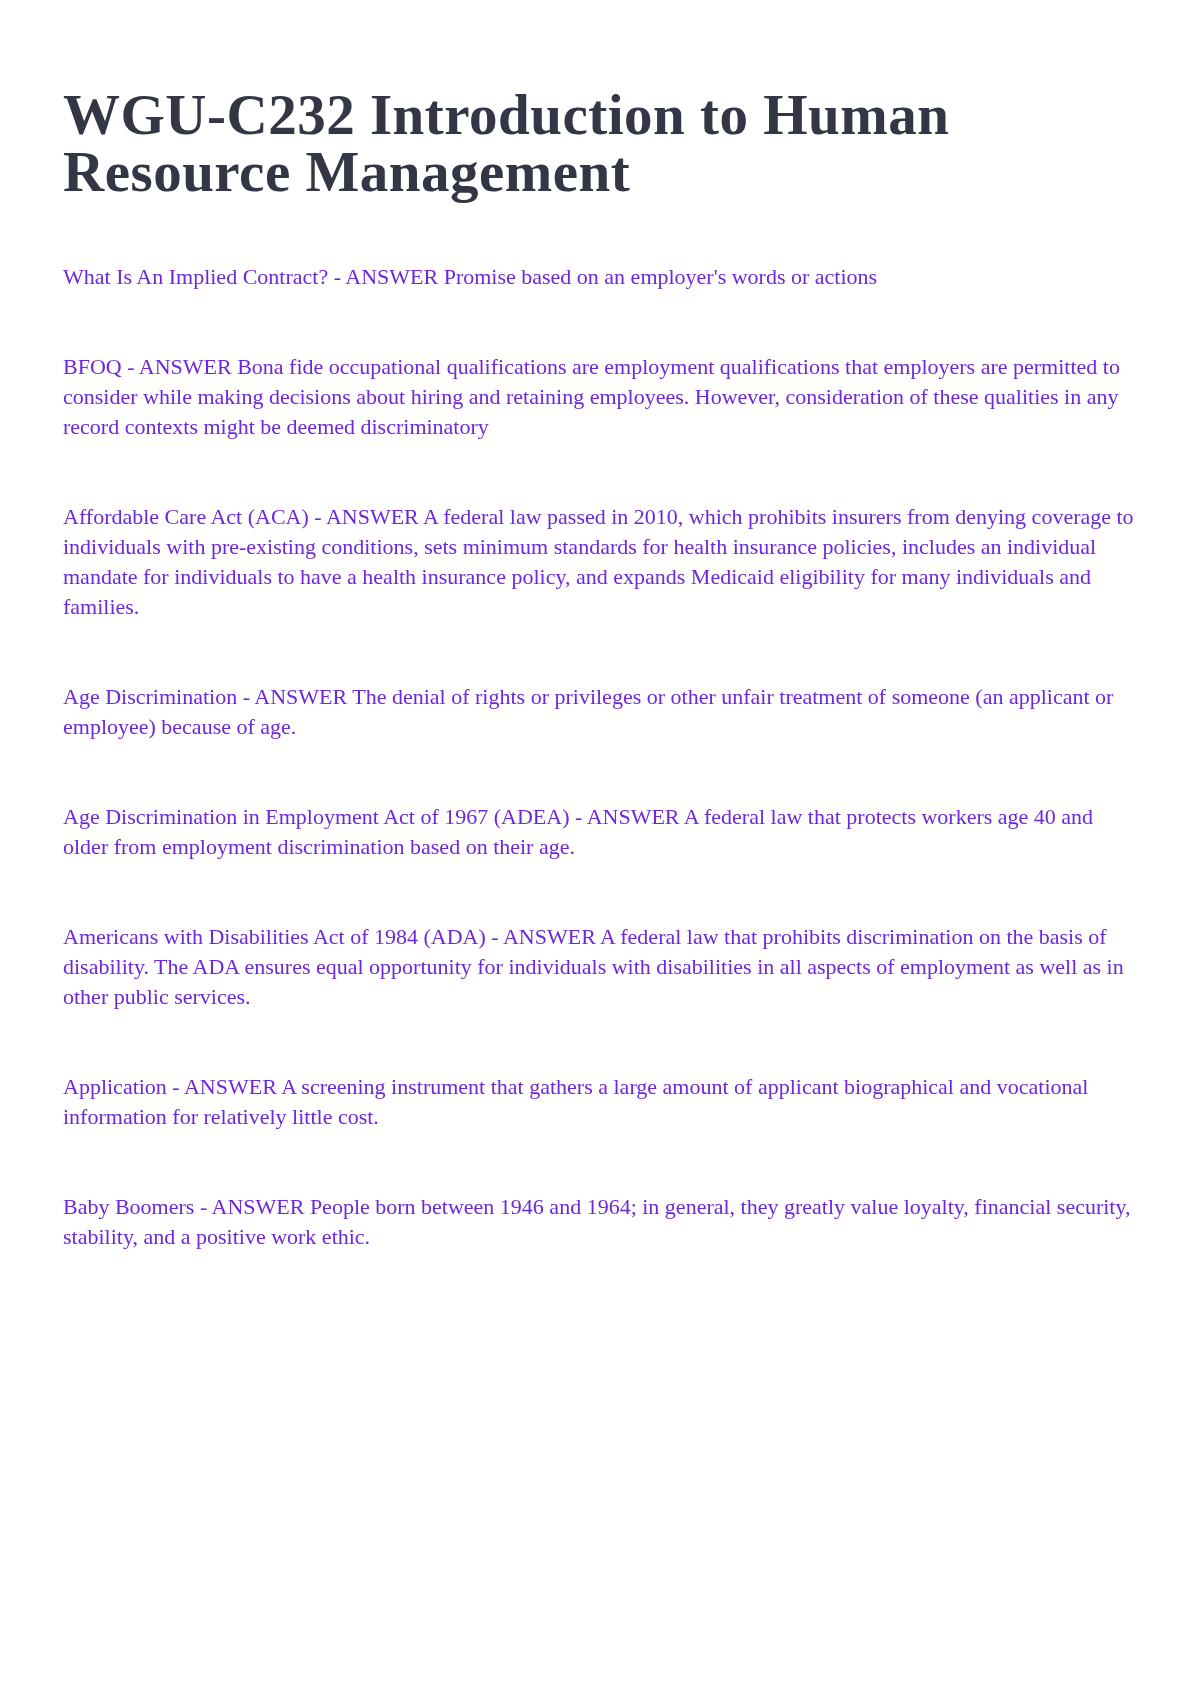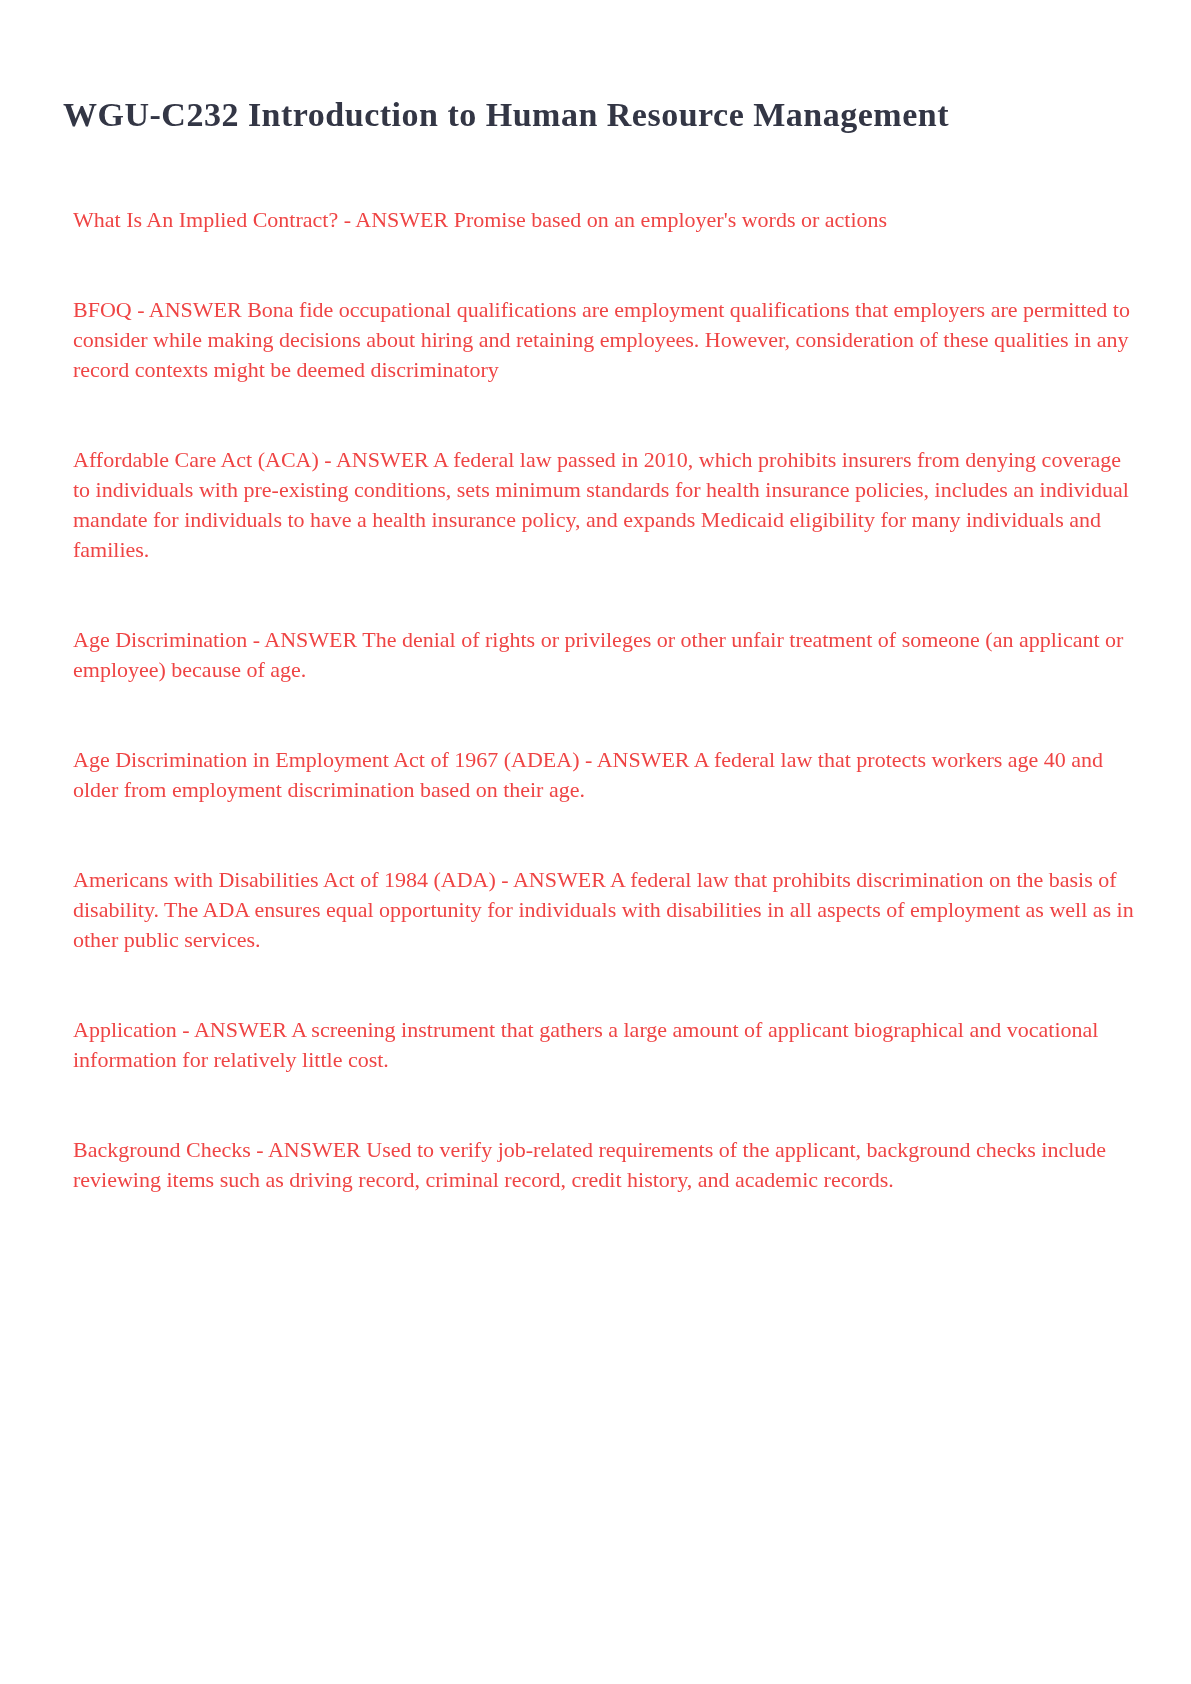--- a/index.html
+++ b/index.html
@@ -17,46 +17,46 @@
     box-sizing: border-box;
     width: 1191px;
     height: 1684px;
     background: #ffffff;
     padding: 86px 56px 40px 63px;
     overflow: hidden;
   }
   .doc-title {
     font-family: "Liberation Serif", serif;
     font-weight: bold;
-    font-size: 34px;
+    font-size: 57px;
     line-height: 57px;
     color: #333645;
     margin: 0 0 62px 0;
     max-width: 990px;
     letter-spacing: 0.5px;
   }
   .entry {
     font-family: "Liberation Serif", serif;
     font-size: 22px;
     line-height: 30px;
-    color: #ef4444;
-    margin: 0 0 60px 10px;
+    color: #6d28d9;
+    margin: 0 0 60px 0;
     max-width: 1074px;
   }
   .entry:last-child {
     margin-bottom: 0;
   }
 </style>
 </head>
 <body>
 
 <div class="page">
   <h1 class="doc-title">WGU-C232 Introduction to Human Resource Management</h1>
 
   <p class="entry">What Is An Implied Contract? - ANSWER Promise based on an employer's words or actions</p>
   <p class="entry">BFOQ - ANSWER Bona fide occupational qualifications are employment qualifications that employers are permitted to consider while making decisions about hiring and retaining employees. However, consideration of these qualities in any record contexts might be deemed discriminatory</p>
   <p class="entry">Affordable Care Act (ACA) - ANSWER A federal law passed in 2010, which prohibits insurers from denying coverage to individuals with pre-existing conditions, sets minimum standards for health insurance policies, includes an individual mandate for individuals to have a health insurance policy, and expands Medicaid eligibility for many individuals and families.</p>
   <p class="entry">Age Discrimination - ANSWER The denial of rights or privileges or other unfair treatment of someone (an applicant or employee) because of age.</p>
   <p class="entry">Age Discrimination in Employment Act of 1967 (ADEA) - ANSWER A federal law that protects workers age 40 and older from employment discrimination based on their age.</p>
   <p class="entry">Americans with Disabilities Act of 1984 (ADA) - ANSWER A federal law that prohibits discrimination on the basis of disability. The ADA ensures equal opportunity for individuals with disabilities in all aspects of employment as well as in other public services.</p>
   <p class="entry">Application - ANSWER A screening instrument that gathers a large amount of applicant biographical and vocational information for relatively little cost.</p>
-  <p class="entry">Background Checks - ANSWER Used to verify job-related requirements of the applicant, background checks include reviewing items such as driving record, criminal record, credit history, and academic records.</p>
+  <p class="entry">Baby Boomers - ANSWER People born between 1946 and 1964; in general, they greatly value loyalty, financial security, stability, and a positive work ethic.</p>
 </div>
 
 </body></html>

